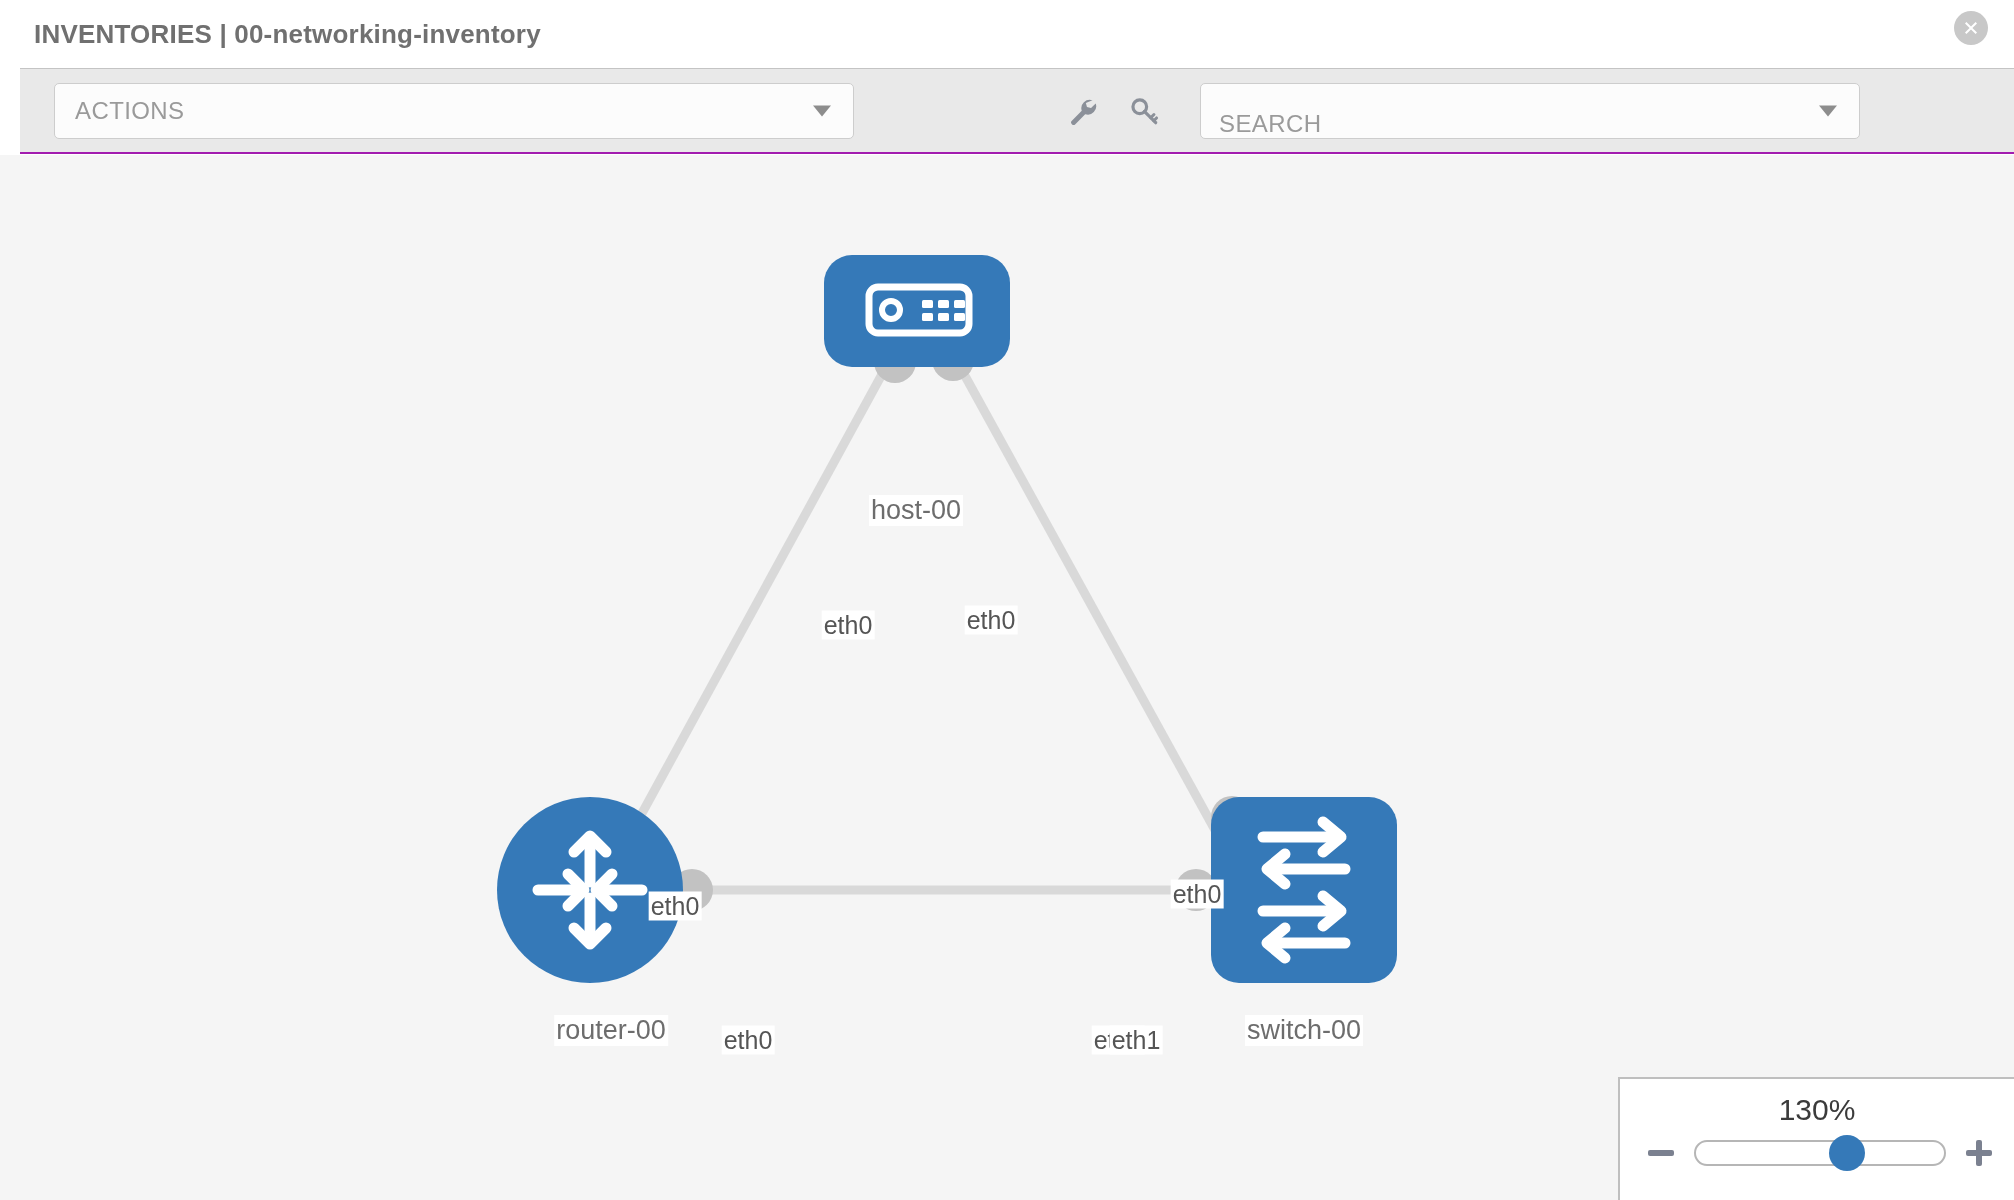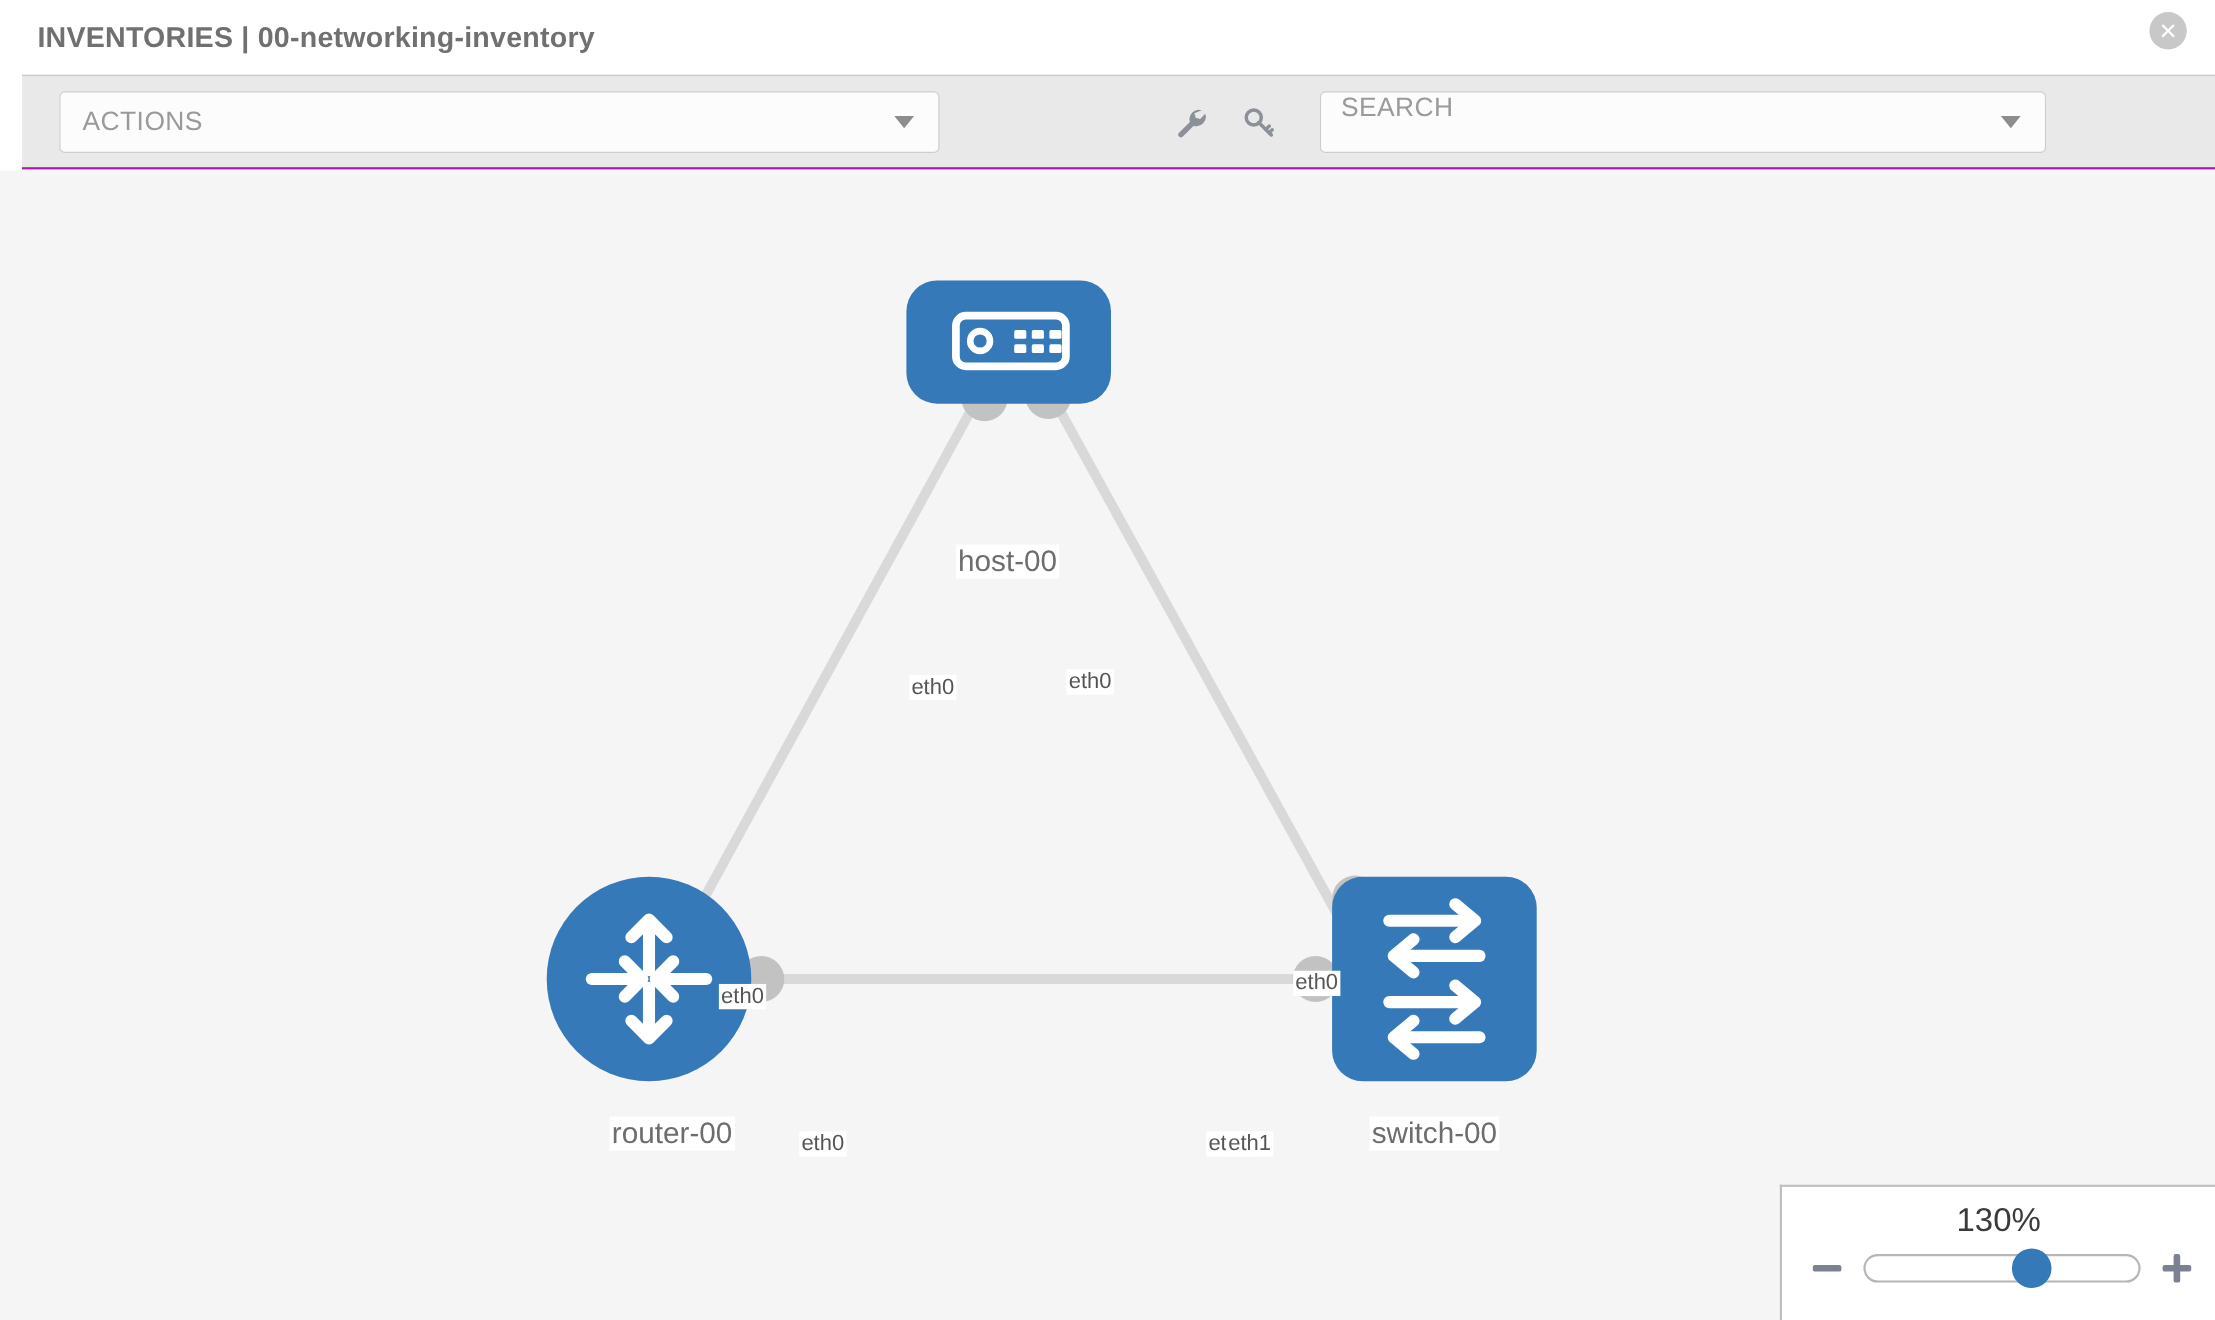--- a/index.html
+++ b/index.html
@@ -116,21 +116,21 @@
     position: absolute;
     left: 1180px;
     top: 50%;
     transform: translateY(-50%);
     width: 660px;
     height: 56px;
     background: #fcfcfc;
     border: 1px solid #cdcdcd;
     border-radius: 5px;
     display: flex;
-    align-items: flex-start;
+    align-items: flex-end;
   }
   .search-box input {
     flex: 1;
     margin-left: 18px;
     margin-right: 48px;
     border: none;
     outline: none;
     background: transparent;
     font-family: "Liberation Sans", sans-serif;
     font-size: 24px;
@@ -154,21 +154,21 @@
     position: absolute;
     font-size: 27px;
     color: #6d6d6d;
     background: #ffffff;
     white-space: nowrap;
     padding: 0 2px;
     transform: translate(-50%, 0);
   }
   .iface-label {
     position: absolute;
-    font-size: 20px;
+    font-size: 25px;
     color: #555555;
     background: #ffffff;
     white-space: nowrap;
     padding: 0 2px;
     transform: translate(-50%, -50%);
   }
 
   
   .zoom-panel {
     position: absolute;

